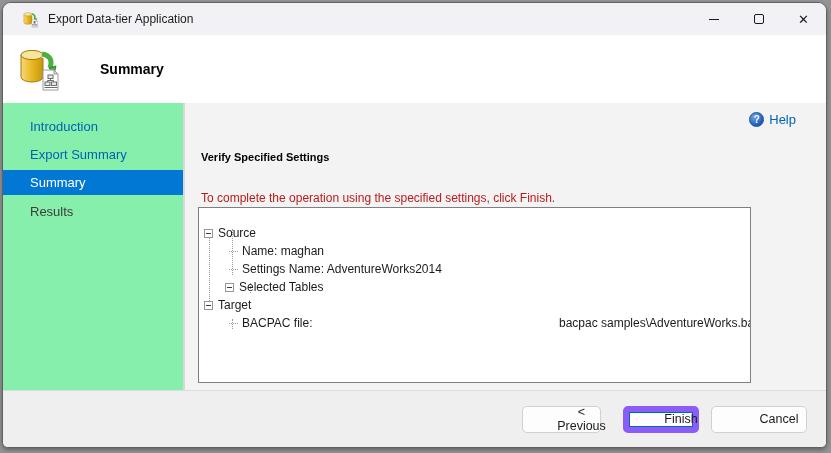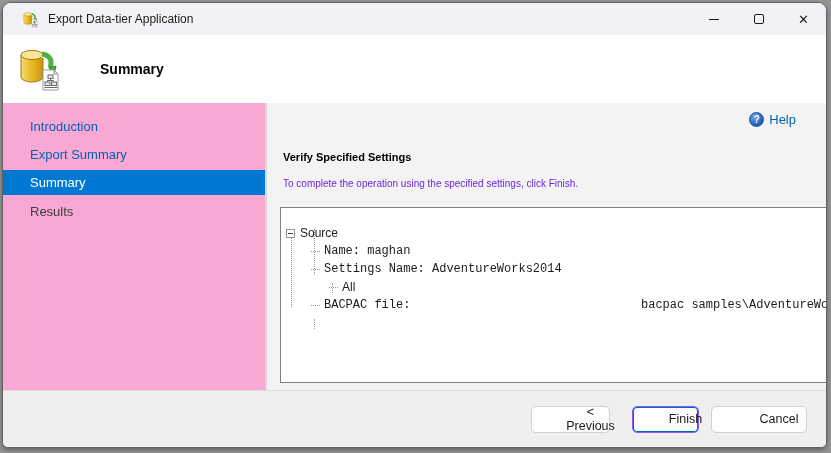--- a/index.html
+++ b/index.html
@@ -41,22 +41,22 @@
   .header {
     height: 68px; background: #ffffff;
     display: flex; align-items: center;
     flex: 0 0 auto;
   }
   .header .big-icon { margin-left: 13px; width: 46px; height: 46px; flex: 0 0 auto; }
   .header .page-title { margin-left: 38px; font-size: 14px; font-weight: bold; color: #000; }
   
   .body-row { flex: 1 1 auto; display: flex; min-height: 0; }
   .sidebar {
-    width: 264px; flex: 0 0 auto;
-    background: #f9a8d4;
+    width: 182px; flex: 0 0 auto;
+    background: #86efac;
     border-right: 2px solid #d9d9d9;
     padding-top: 9px;
   }
   .nav-item {
     height: 28px; display: flex; align-items: center;
     padding-left: 27px; font-size: 13px;
     color: #0063b1; cursor: pointer;
   }
   .nav-item.selected { background: #0078d4; color: #ffffff; height: 25px; margin: 2px 0; }
   .nav-item.plain { color: #3c3c3c; }
@@ -67,39 +67,39 @@
     font-size: 13px; color: #0063b1; cursor: pointer;
   }
   .help-icon {
     width: 15px; height: 15px; border-radius: 50%;
     background: radial-gradient(circle at 35% 30%, #6fa8e8, #1c5bb8 70%);
     border: 1px solid #1a4f9c;
     color: #fff; font-size: 10px; font-weight: bold;
     display: flex; align-items: center; justify-content: center;
   }
   .verify-heading { position: absolute; top: 48px; left: 16px; font-size: 11px; font-weight: bold; color: #000; }
-  .instruction { position: absolute; top: 75px; left: 16px; font-size: 10px; color: #6d28d9; }
+  .instruction { position: absolute; top: 88px; left: 16px; font-size: 12px; color: #b91c1c; }
   
   .treebox {
     position: absolute; top: 104px; left: 13px;
     width: 553px; height: 176px;
     background: #ffffff; border: 1px solid #7f7f7f;
     overflow: hidden; padding-top: 16px;
     font-size: 12px; color: #1b1b1b;
   }
   .tree-row { height: 18px; display: flex; align-items: center; position: relative; white-space: nowrap; }
   .tree-row .expander {
     width: 9px; height: 9px; border: 1px solid #969696; background: #fff;
     display: inline-flex; align-items: center; justify-content: center;
     margin-right: 5px; flex: 0 0 auto;
   }
   .tree-row .expander::after { content: ""; width: 5px; height: 1px; background: #3b3b3b; }
   .tree-row .dash { width: 9px; border-top: 1px dotted #9a9a9a; margin-right: 4px; flex: 0 0 auto; }
   .tree-row.d0 { padding-left: 5px; }
-  .tree-row.d1 { padding-left: 30px; font-family: Liberation Mono, monospace; }
+  .tree-row.d1 { padding-left: 30px; }
   .tree-row.d1.has-exp { padding-left: 26px; }
   .tree-row.d2 { padding-left: 48px; }
   .tree-row .node-value { position: absolute; left: 360px; top: 2px; white-space: nowrap; }
   .guide { position: absolute; width: 0; border-left: 1px dotted #9a9a9a; }
   .g-root { left: 10px; top: 22px; height: 77px; }
   .g-src  { left: 33px; top: 21px; height: 46px; }
   .g-sel  { left: 51px; top: 75px; height: 10px; }
   .g-tgt  { left: 33px; top: 111px; height: 10px; }
   
   .bottombar {
@@ -111,21 +111,21 @@
   .btn {
     height: 27px; background: #fdfdfd;
     border: 1px solid #d1d1d1; border-radius: 5px;
     font-family: "Liberation Sans", sans-serif;
     font-size: 12.5px; color: #1b1b1b;
     display: flex; align-items: center; justify-content: center;
     cursor: pointer;
     padding-left: 40px;
   }
   .btn-previous { width: 79px; margin-right: 22px; }
-  .btn-finish   { width: 67px; margin-right: 12px; border: 1px solid #8b5cf6; box-shadow: inset 0 0 0 1px #0067c0; }
+  .btn-finish   { width: 76px; margin-right: 12px; border: 6px solid #8b5cf6; box-shadow: inset 0 0 0 1px #0067c0; }
   .btn-cancel   { width: 96px; }
 </style>
 </head>
 <body>
 
 <div class="window">
 
   <div class="titlebar">
     <svg class="app-icon" viewBox="0 0 46 46" aria-hidden="true">
       <use href="#db-export-glyph"></use>
@@ -205,23 +205,27 @@
             <span>Source</span>
           </div>
           <div class="tree-row d1">
             <span class="dash"></span>
             <span>Name: maghan</span>
           </div>
           <div class="tree-row d1">
             <span class="dash"></span>
             <span>Settings Name: AdventureWorks2014</span>
           </div>
-          <div class="tree-row d2">
-            <span class="dash"></span>
-            <span>All</span>
+          <div class="tree-row d1 has-exp">
+            <span class="expander"></span>
+            <span>Selected Tables</span>
+          </div>
+          <div class="tree-row d0 has-exp">
+            <span class="expander"></span>
+            <span>Target</span>
           </div>
           <div class="tree-row d1">
             <span class="dash"></span>
             <span>BACPAC file:</span>
             <span class="node-value">bacpac samples\AdventureWorks.ba</span>
           </div>
         </div>
     </div>
   </div>
 

